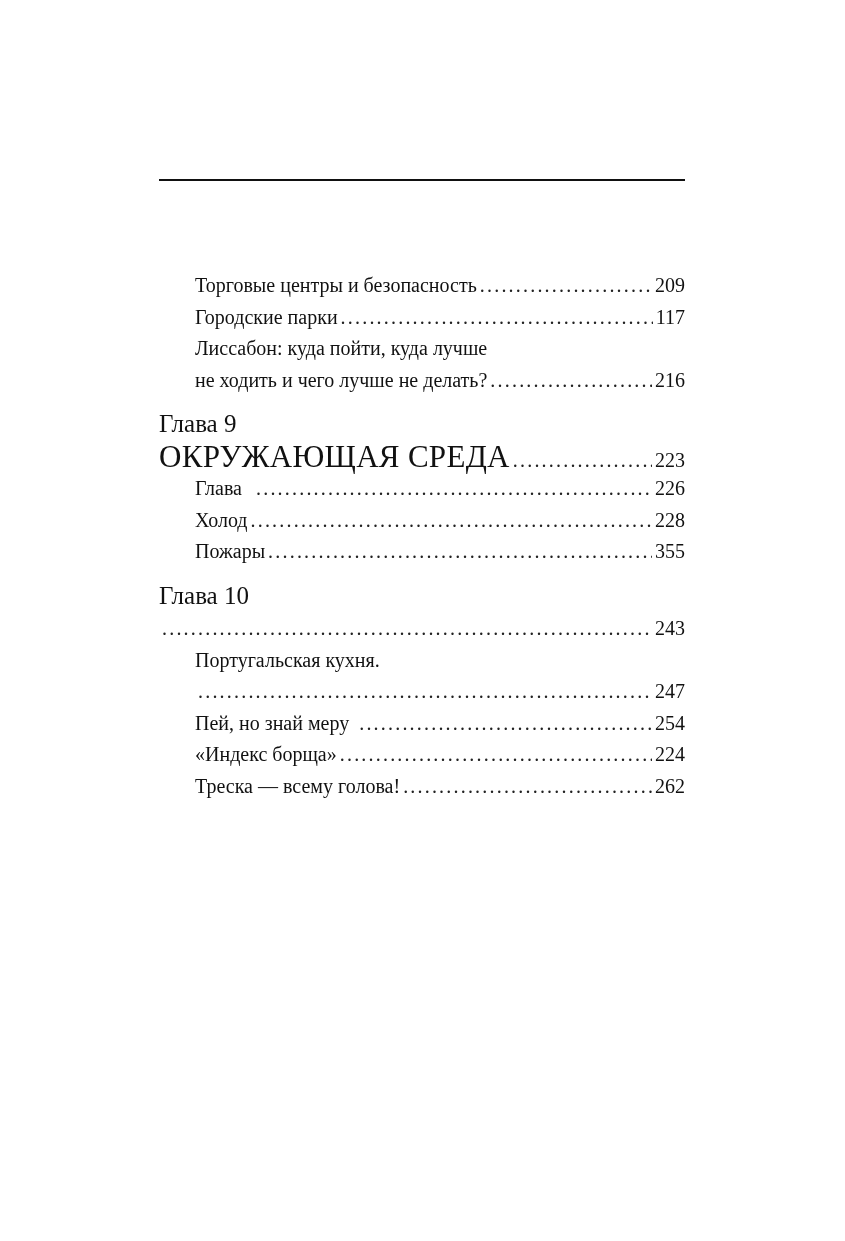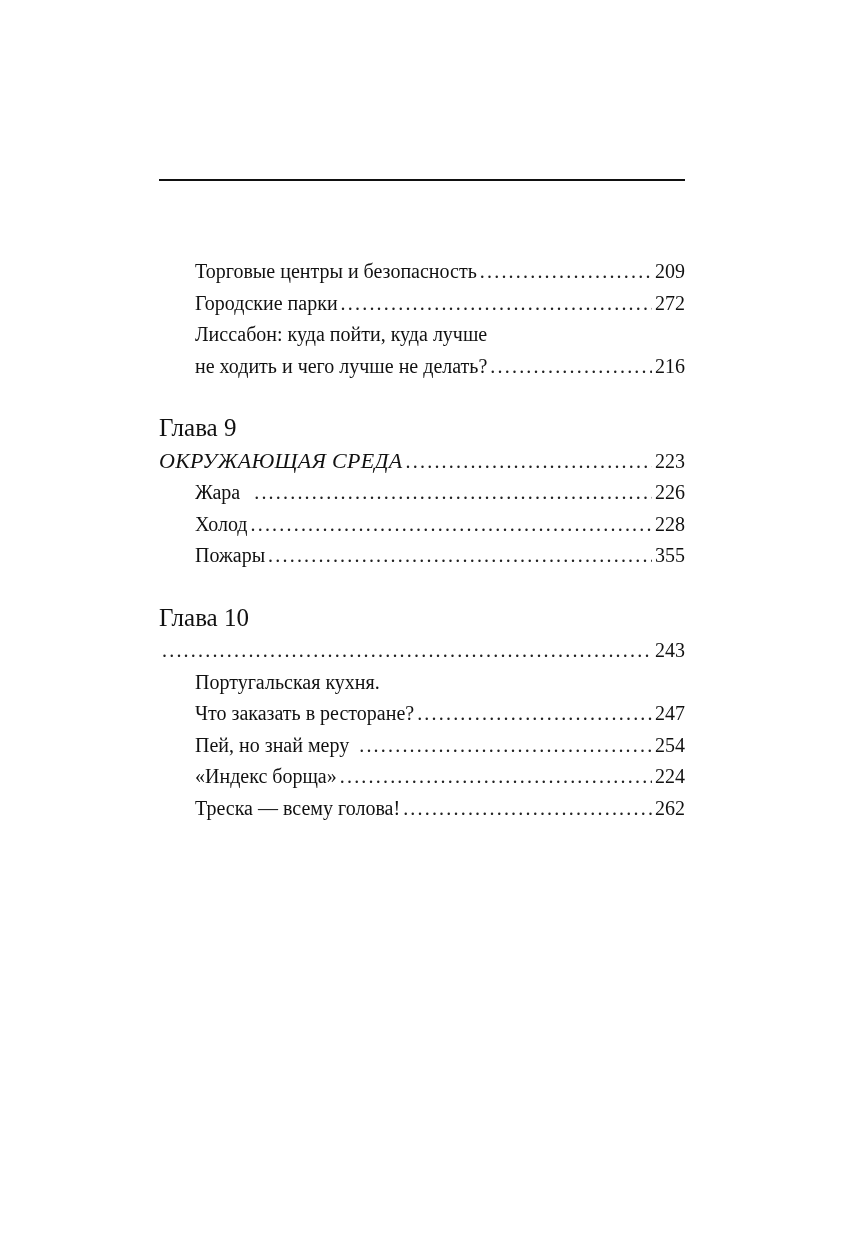--- a/index.html
+++ b/index.html
@@ -19,21 +19,21 @@
       position: absolute;
       left: 159px;
       top: 179px;
       width: 526px;
       height: 2px;
       background: #111111;
     }
     .toc {
       position: absolute;
       left: 159px;
-      top: 256px;
+      top: 270px;
       width: 526px;
     }
     .entry {
       display: flex;
       align-items: baseline;
       height: 31.5px;
       font-size: 20px;
       line-height: 31.5px;
       padding-left: 36px;
       white-space: nowrap;
@@ -50,38 +50,37 @@
     }
     .entry .leader::before {
       content: "........................................................................................................................................";
     }
     .entry .page {
       flex: 0 0 auto;
       text-align: center;
     }
     .entry.noleader .leader::before { content: ""; }
     .chapter {
-      margin-top: 29px;
+      margin-top: 11px;
     }
     .chapter-label {
       font-size: 25px;
       line-height: 33px;
       height: 33px;
     }
     .chapter-title {
       display: flex;
       align-items: baseline;
       height: 33px;
       line-height: 33px;
       white-space: nowrap;
     }
     .chapter-title .title {
-      font-size: 22px;
+      font-size: 31px;
       letter-spacing: 0.3px;
-      font-style: italic;
     }
     .chapter-title .leader {
       flex: 1 1 auto;
       overflow: hidden;
       margin: 0 3px;
       letter-spacing: 2.2px;
       font-size: 20px;
       color: #222;
     }
     .chapter-title .leader::before {
@@ -100,21 +99,21 @@
 
   <div>
     <div class="entry">
       <span class="title">Торговые центры и безопасность</span>
       <span class="leader"></span>
       <span class="page">209</span>
     </div>
     <div class="entry">
       <span class="title">Городские парки</span>
       <span class="leader"></span>
-      <span class="page">272</span>
+      <span class="page">117</span>
     </div>
     <div class="entry noleader">
       <span class="title">Лиссабон: куда пойти, куда лучше</span>
       <span class="leader"></span>
       <span class="page"></span>
     </div>
     <div class="entry">
       <span class="title">не ходить и чего лучше не делать?</span>
       <span class="leader"></span>
       <span class="page">216</span>
@@ -122,21 +121,21 @@
   </div>
 
   <div class="chapter">
     <div class="chapter-label">Глава 9</div>
     <div class="chapter-title">
       <span class="title">ОКРУЖАЮЩАЯ СРЕДА</span>
       <span class="leader"></span>
       <span class="page">223</span>
     </div>
     <div class="entry">
-      <span class="title">Жара</span>
+      <span class="title">Глава</span>
       <span class="leader" style="margin-left:14px"></span>
       <span class="page">226</span>
     </div>
     <div class="entry">
       <span class="title">Холод</span>
       <span class="leader"></span>
       <span class="page">228</span>
     </div>
     <div class="entry">
       <span class="title">Пожары</span>
@@ -150,21 +149,20 @@
     <div class="chapter-title">
       <span class="leader"></span>
       <span class="page">243</span>
     </div>
     <div class="entry noleader">
       <span class="title">Португальская кухня.</span>
       <span class="leader"></span>
       <span class="page"></span>
     </div>
     <div class="entry">
-      <span class="title">Что заказать в ресторане?</span>
       <span class="leader"></span>
       <span class="page">247</span>
     </div>
     <div class="entry">
       <span class="title">Пей, но знай меру</span>
       <span class="leader" style="margin-left:10px"></span>
       <span class="page">254</span>
     </div>
     <div class="entry">
       <span class="title">«Индекс борща»</span>

